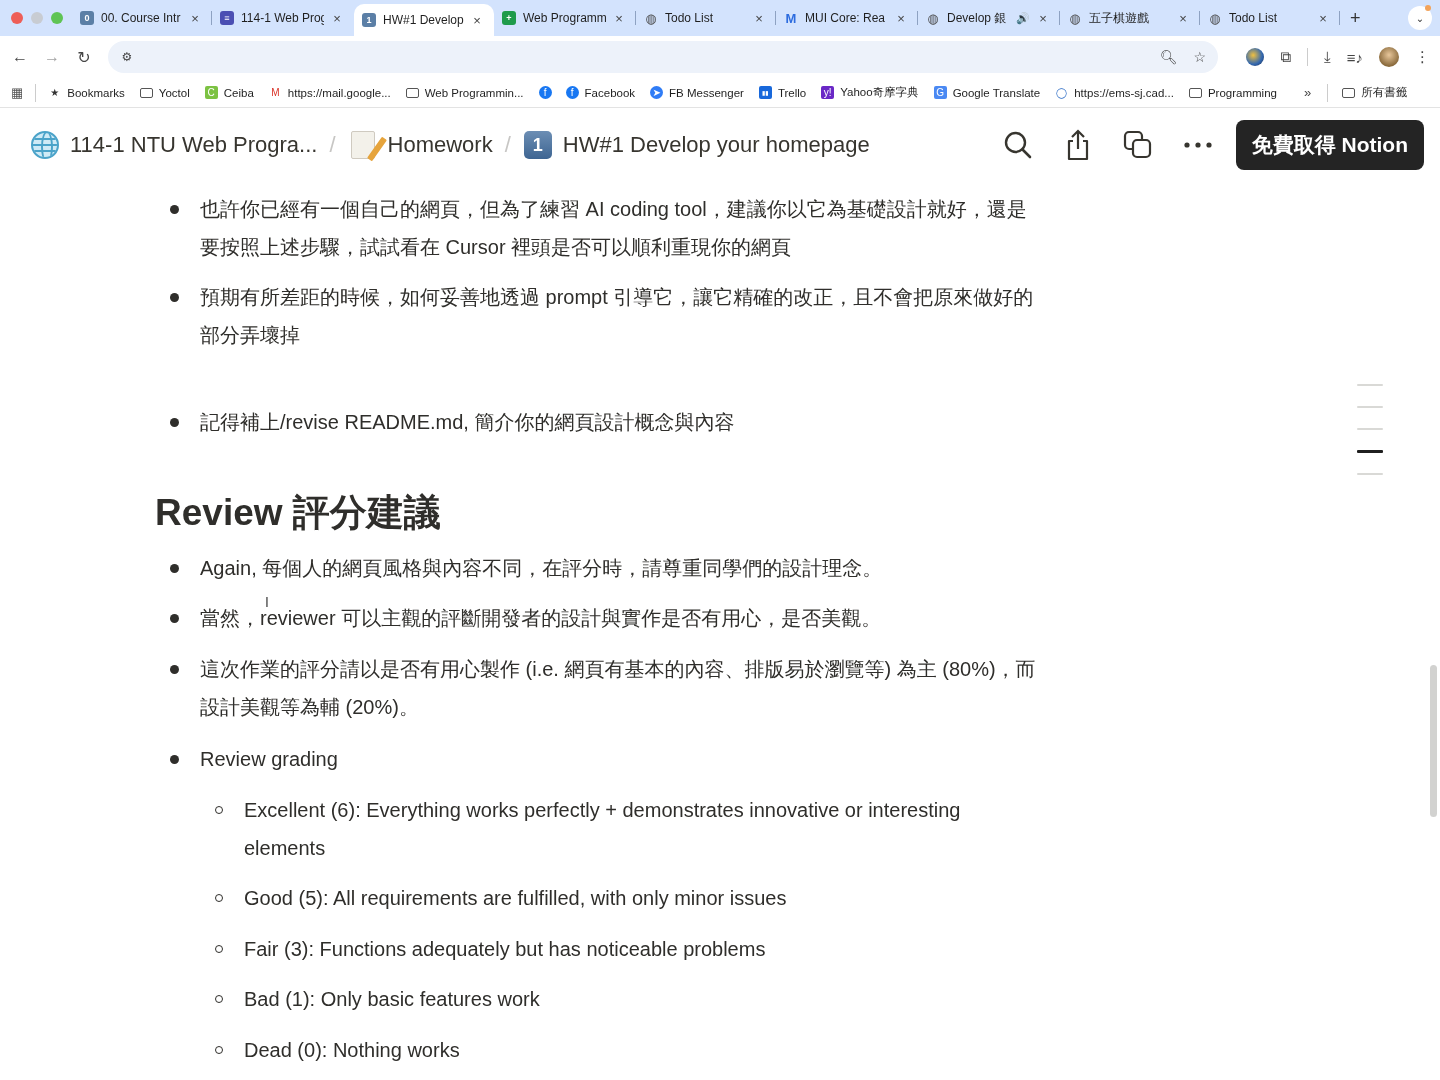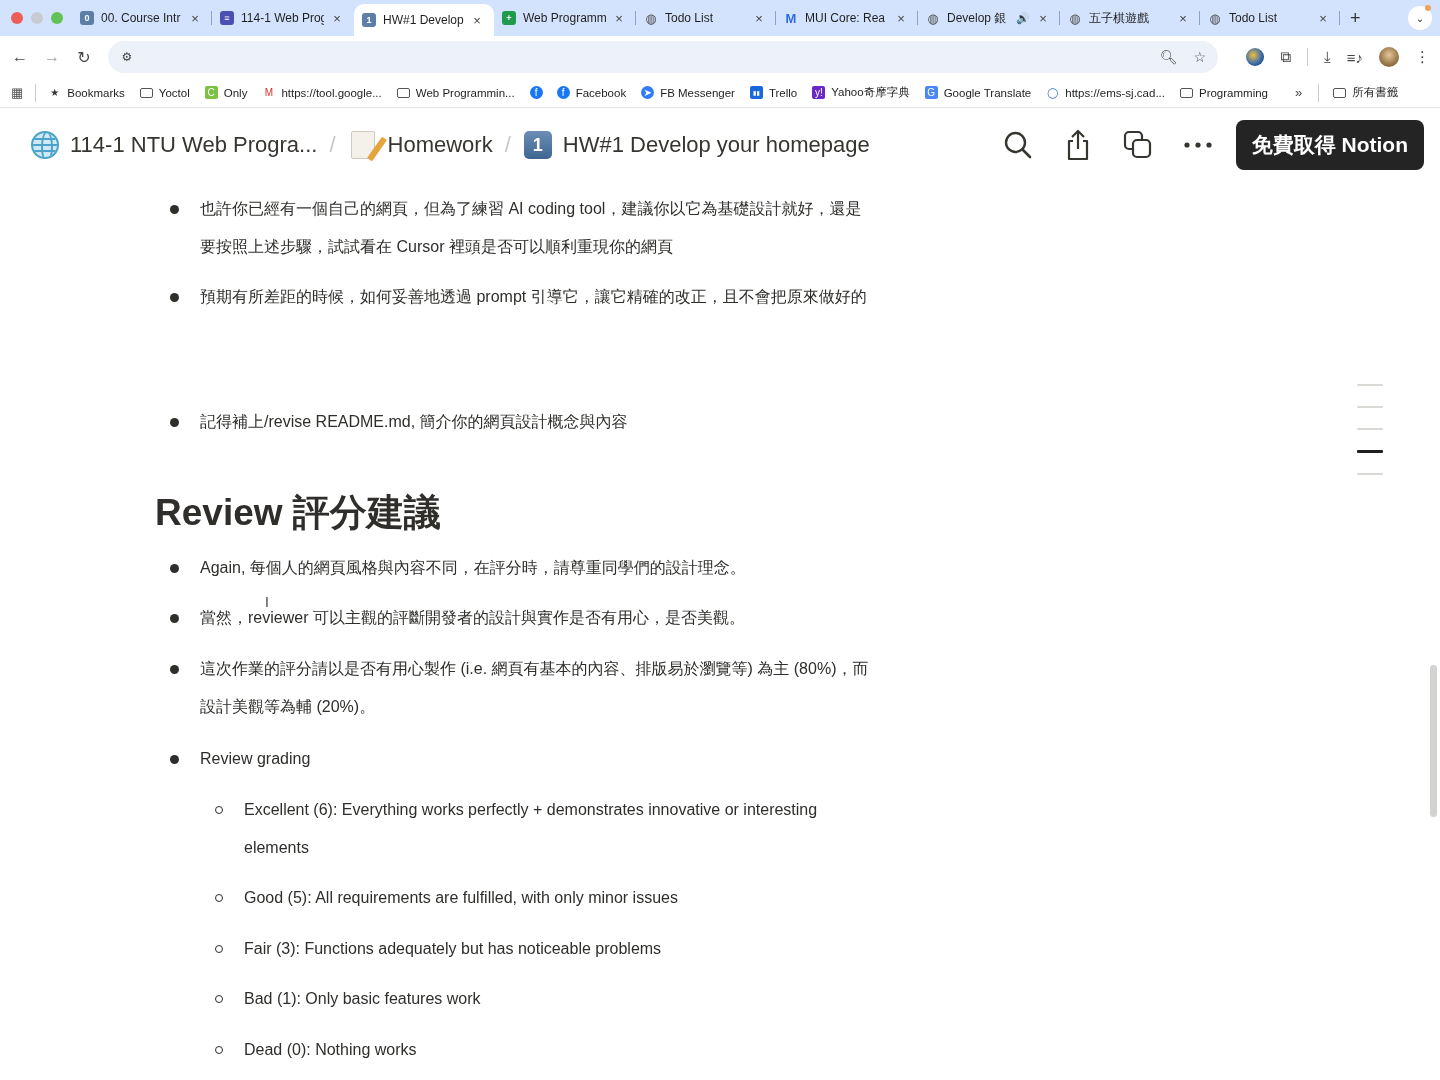--- a/index.html
+++ b/index.html
@@ -52,21 +52,21 @@
   .globe:after { content: ""; position: absolute; left: -2px; top: 11px; width: 28px; height: 2px; background: #4ba3c9; box-shadow: 0 -6px 0 #4ba3c9, 0 6px 0 #4ba3c9; }
   .memo { width: 24px; height: 28px; background: #f3f1ea; border: 1px solid #cfcac0; border-radius: 2px; position: relative; }
   .memo:after { content: ""; position: absolute; right: -6px; top: 4px; width: 6px; height: 26px; background: #e6a43c; transform: rotate(35deg); border-radius: 1px; }
   .keycap { width: 28px; height: 28px; border-radius: 5px; background: linear-gradient(#6c8eb4, #3e6592); color: #fff; font-size: 18px; font-weight: bold; display: flex; align-items: center; justify-content: center; }
   .hdr-actions { position: absolute; right: 16px; top: 12px; display: flex; align-items: center; gap: 0; }
   .hicon { width: 60px; height: 48px; display: flex; align-items: center; justify-content: center; color: #37352f; }
   .get-notion { margin-left: 8px; height: 50px; padding: 0 16px; border-radius: 8px; background: #242424; color: #fff; font-size: 21px; font-weight: bold; display: flex; align-items: center; }
 
   
   .content { position: absolute; top: 182px; left: 0; width: 1440px; height: 898px; overflow: hidden; }
-  .li { position: absolute; left: 200px; width: 1070px; font-size: 16px; line-height: 38px; color: #2f2e2b; }
+  .li { position: absolute; left: 200px; width: 1070px; font-size: 20px; line-height: 38px; color: #2f2e2b; }
   .li .bullet { position: absolute; left: -30px; top: 15px; width: 9px; height: 9px; border-radius: 50%; background: #2f2e2b; }
   .li.sub { left: 244px; }
   .li.sub .bullet { left: -29px; top: 15px; width: 8px; height: 8px; background: transparent; border: 1.6px solid #2f2e2b; }
   .h2 { position: absolute; left: 155px; font-size: 37px; font-weight: bold; color: #2f2e2b; }
   .cursor-ibeam { position: absolute; left: 265px; top: 412px; font-size: 14px; color: #444; }
 
   
   .toc { position: absolute; right: 57px; top: 202px; width: 26px; }
   .toc div { height: 2px; background: #d9d9d6; margin-bottom: 20px; border-radius: 1px; }
   .toc div.cur { background: #1f1f1f; height: 3px; }
@@ -176,25 +176,25 @@
         <span>Bookmarks</span>
       </div>
       <div class="bm">
         <span class="ic">
           <span class="folder"></span>
         </span>
         <span>Yoctol</span>
       </div>
       <div class="bm">
         <span class="ic" style="background: rgb(124, 194, 66); color: rgb(255, 255, 255);">C</span>
-        <span>Only</span>
+        <span>Ceiba</span>
       </div>
       <div class="bm">
         <span class="ic" style="background: transparent; color: rgb(217, 48, 37);">M</span>
-        <span>https://tool.google...</span>
+        <span>https://mail.google...</span>
       </div>
       <div class="bm">
         <span class="ic">
           <span class="folder"></span>
         </span>
         <span>Web Programmin...</span>
       </div>
       <div class="bm" style="margin-right: 8px;">
         <span class="ic" style="background: rgb(24, 119, 242); color: rgb(255, 255, 255); border-radius: 50%;">f</span>
       </div>
@@ -295,20 +295,21 @@
 
 <div class="content">
   <div class="li" style="top:8px">
     <span class="bullet"></span>
     <div>也許你已經有一個自己的網頁，但為了練習 AI coding tool，建議你以它為基礎設計就好，還是</div>
     <div>要按照上述步驟，試試看在 Cursor 裡頭是否可以順利重現你的網頁</div>
   </div>
   <div class="li" style="top:96px">
     <span class="bullet"></span>
     <div>預期有所差距的時候，如何妥善地透過 prompt 引導它，讓它精確的改正，且不會把原來做好的</div>
+    <div>部分弄壞掉</div>
   </div>
   <div class="li" style="top:221px">
     <span class="bullet"></span>
     <div>記得補上/revise README.md, 簡介你的網頁設計概念與內容</div>
   </div>
 
   <div class="h2" style="top:306px">Review 評分建議</div>
 
   <div class="li" style="top:417px">
     <span class="bullet"></span>

